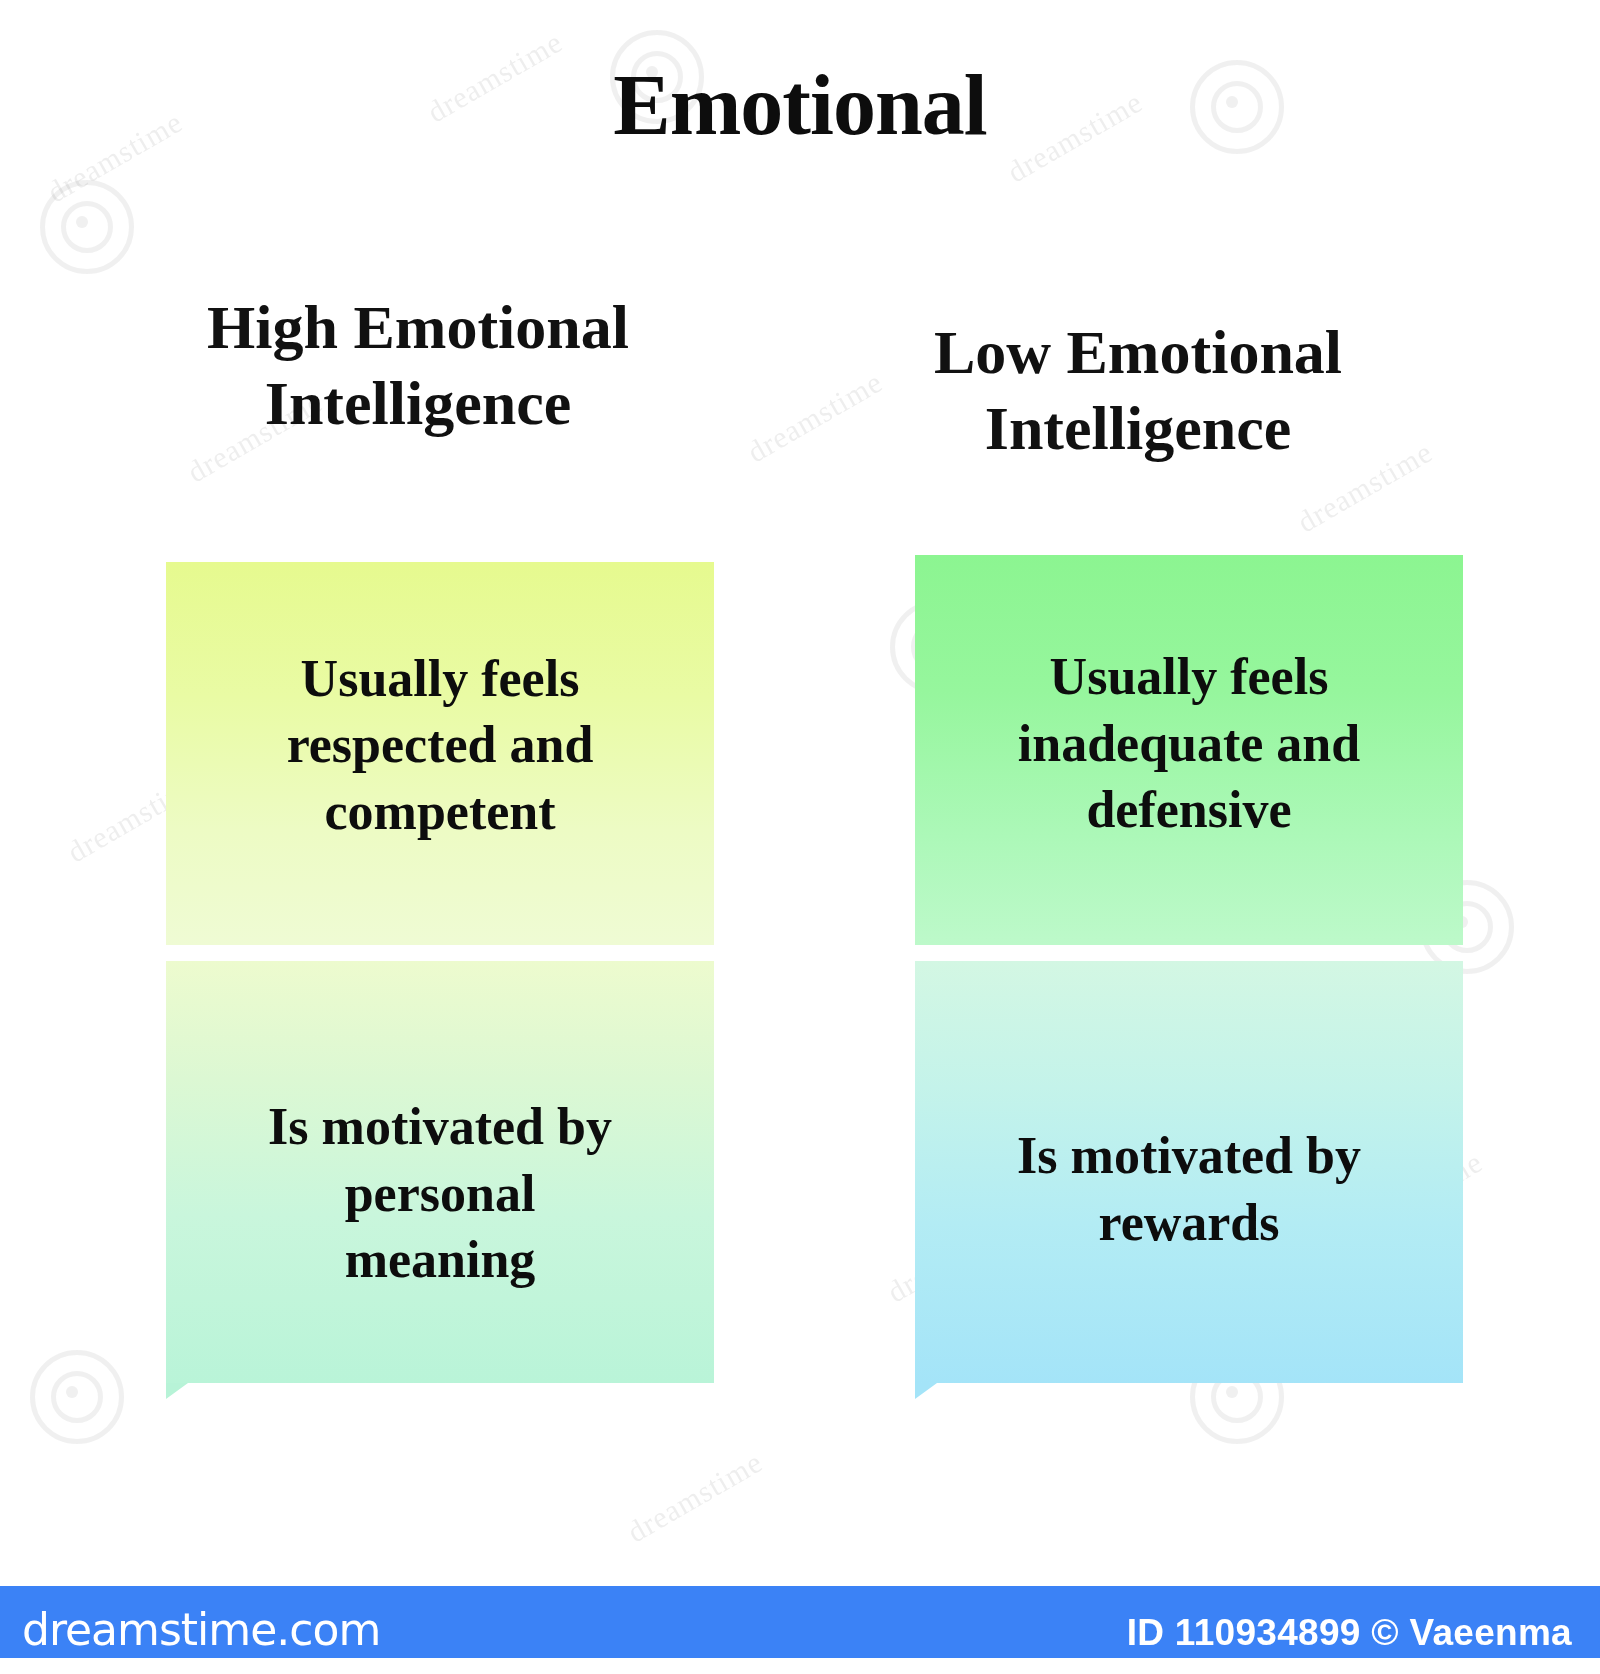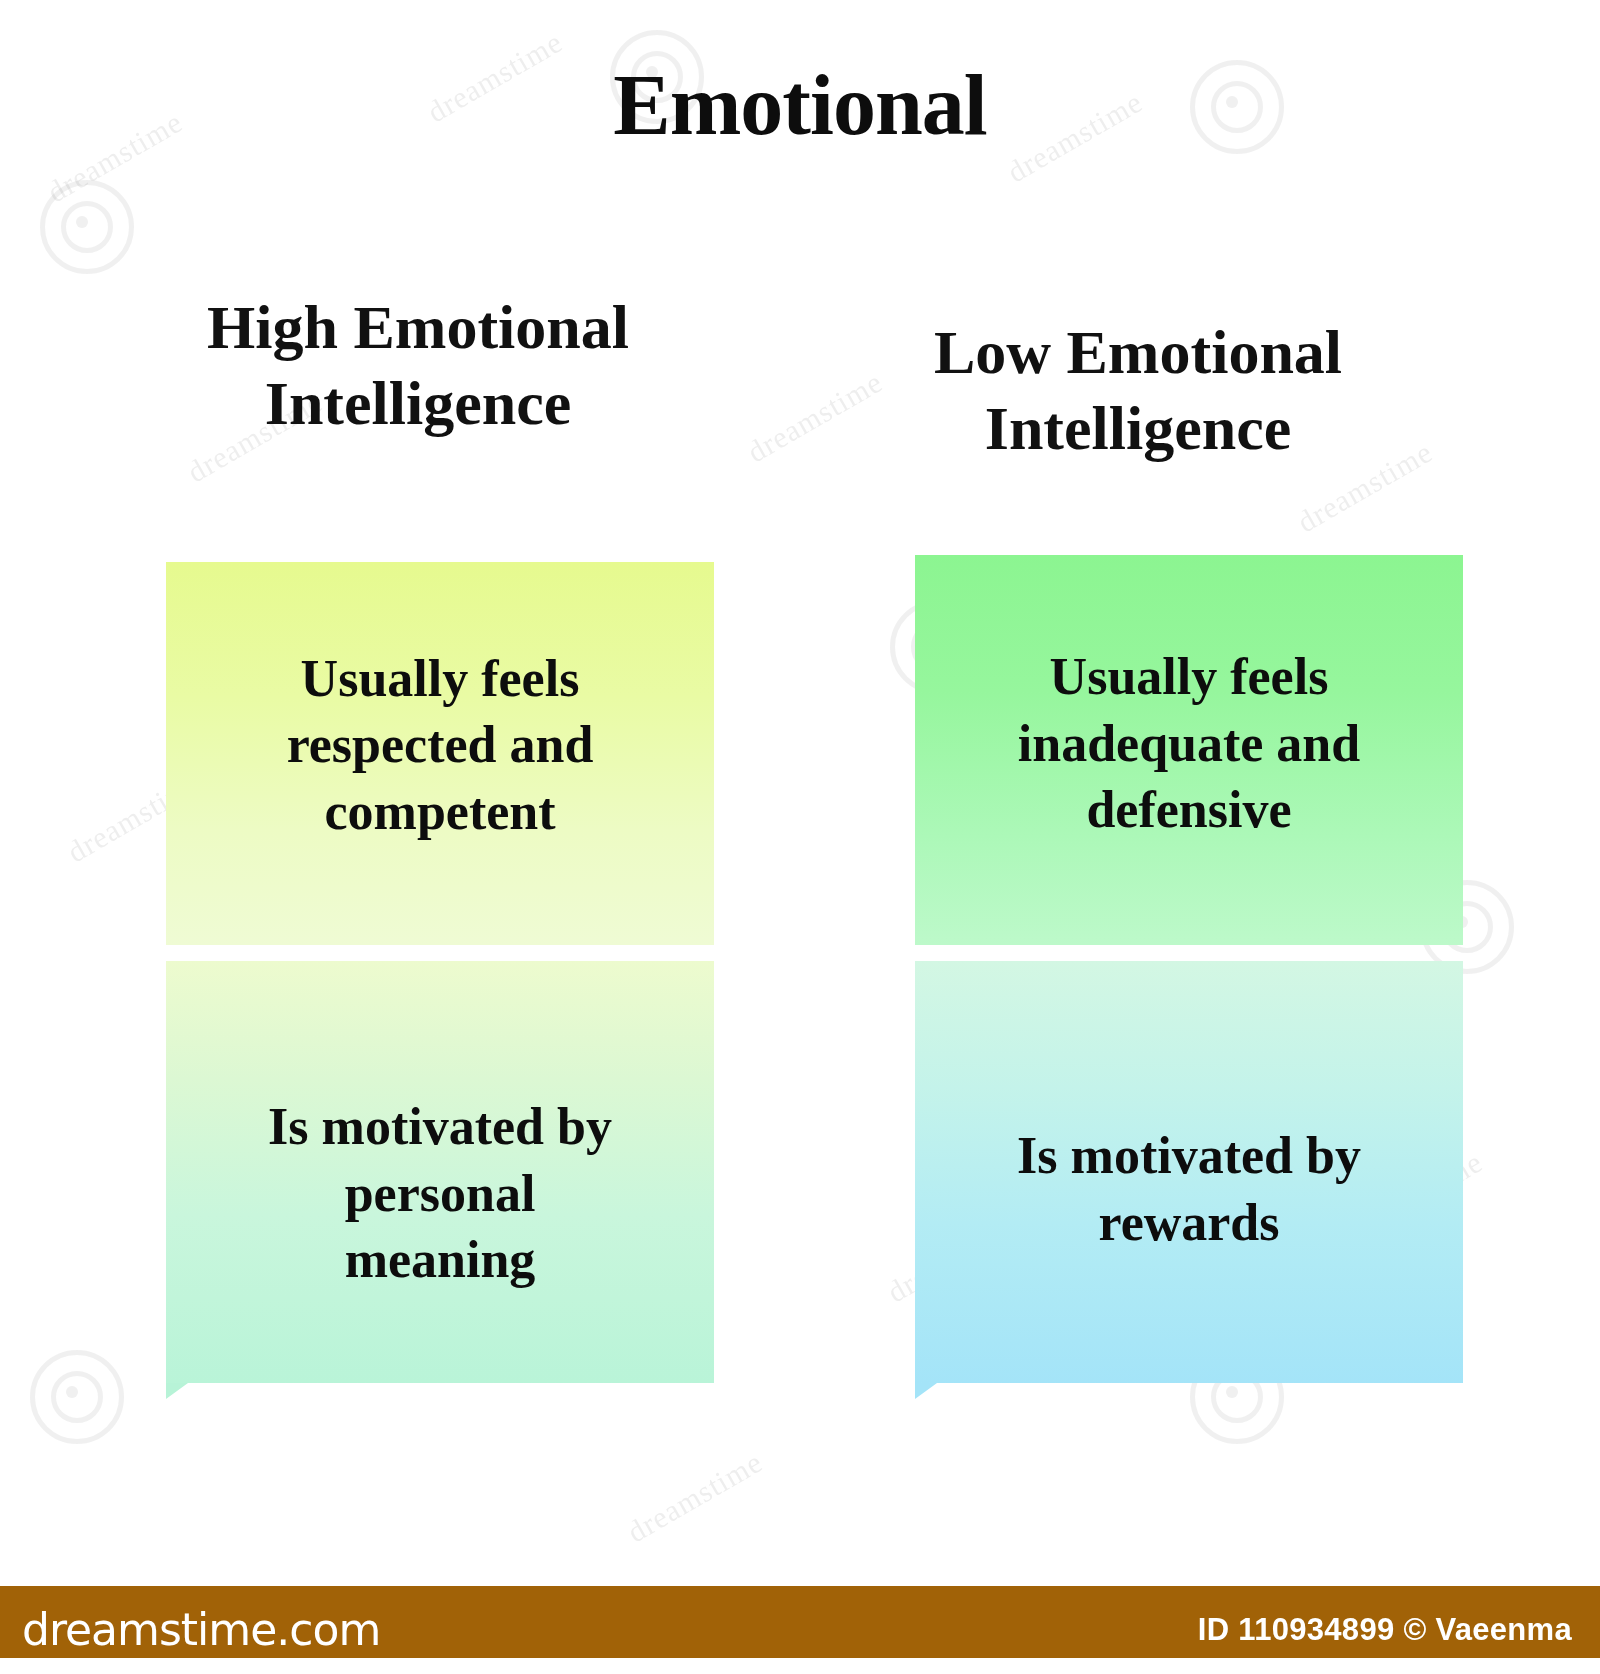--- a/index.html
+++ b/index.html
@@ -137,38 +137,38 @@
     background: rgba(120,120,120,0.11);
   }
 
   
   .footer {
     position: absolute;
     left: 0;
     top: 1586px;
     width: 1600px;
     height: 72px;
-    background: #a16207;
+    background: #3b82f6;
   }
   .footer-brand {
     position: absolute;
     left: 22px;
     top: 18px;
     font-family: "DejaVu Sans", "Liberation Sans", sans-serif;
     font-size: 44px;
     font-weight: 400;
     color: #ffffff;
     letter-spacing: -1px;
   }
   .footer-credit {
     position: absolute;
     right: 28px;
     top: 26px;
     font-family: "Liberation Sans", "DejaVu Sans", sans-serif;
-    font-size: 31px;
+    font-size: 37px;
     font-weight: 700;
     color: #ffffff;
     letter-spacing: 0.3px;
   }
 </style>
 </head>
 <body>
 
 <div class="wm-layer">
   <div class="wm-spiral" style="left:30px;  top:1350px;"></div>

